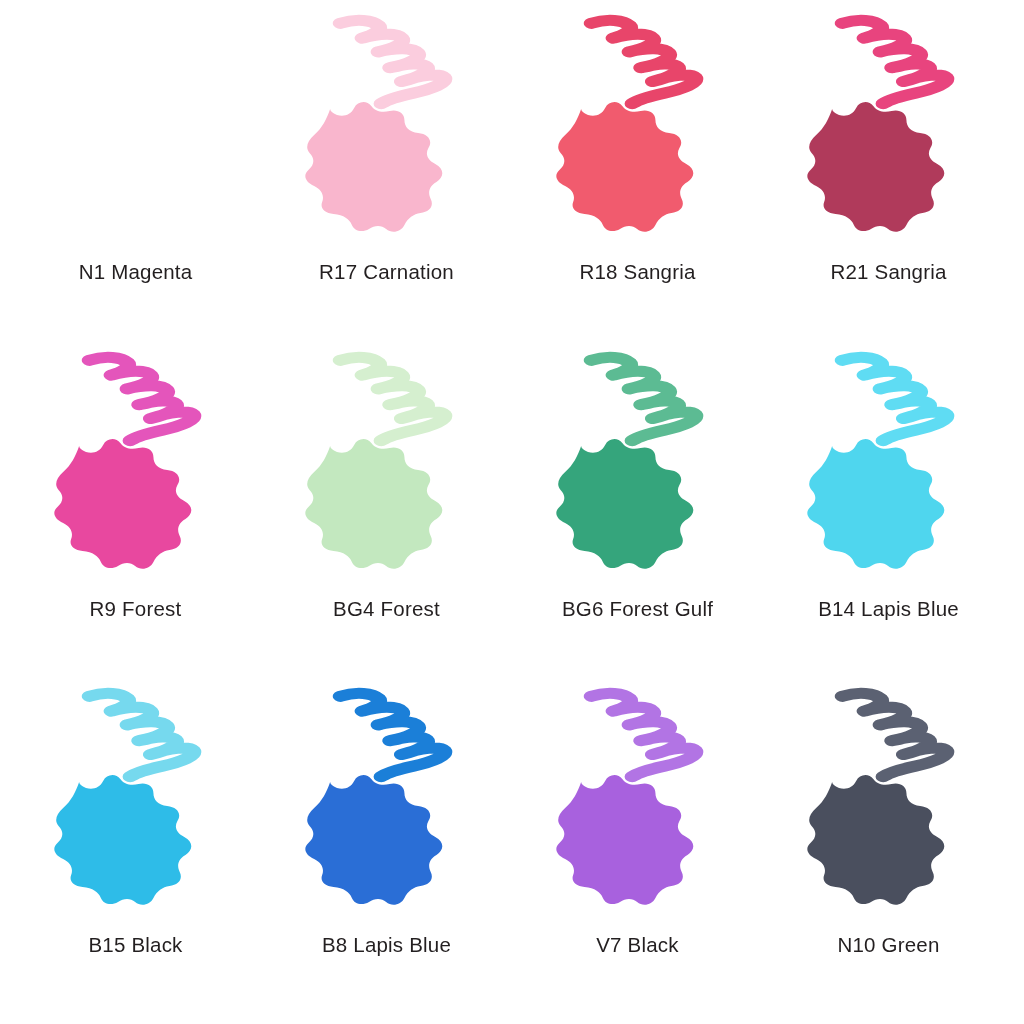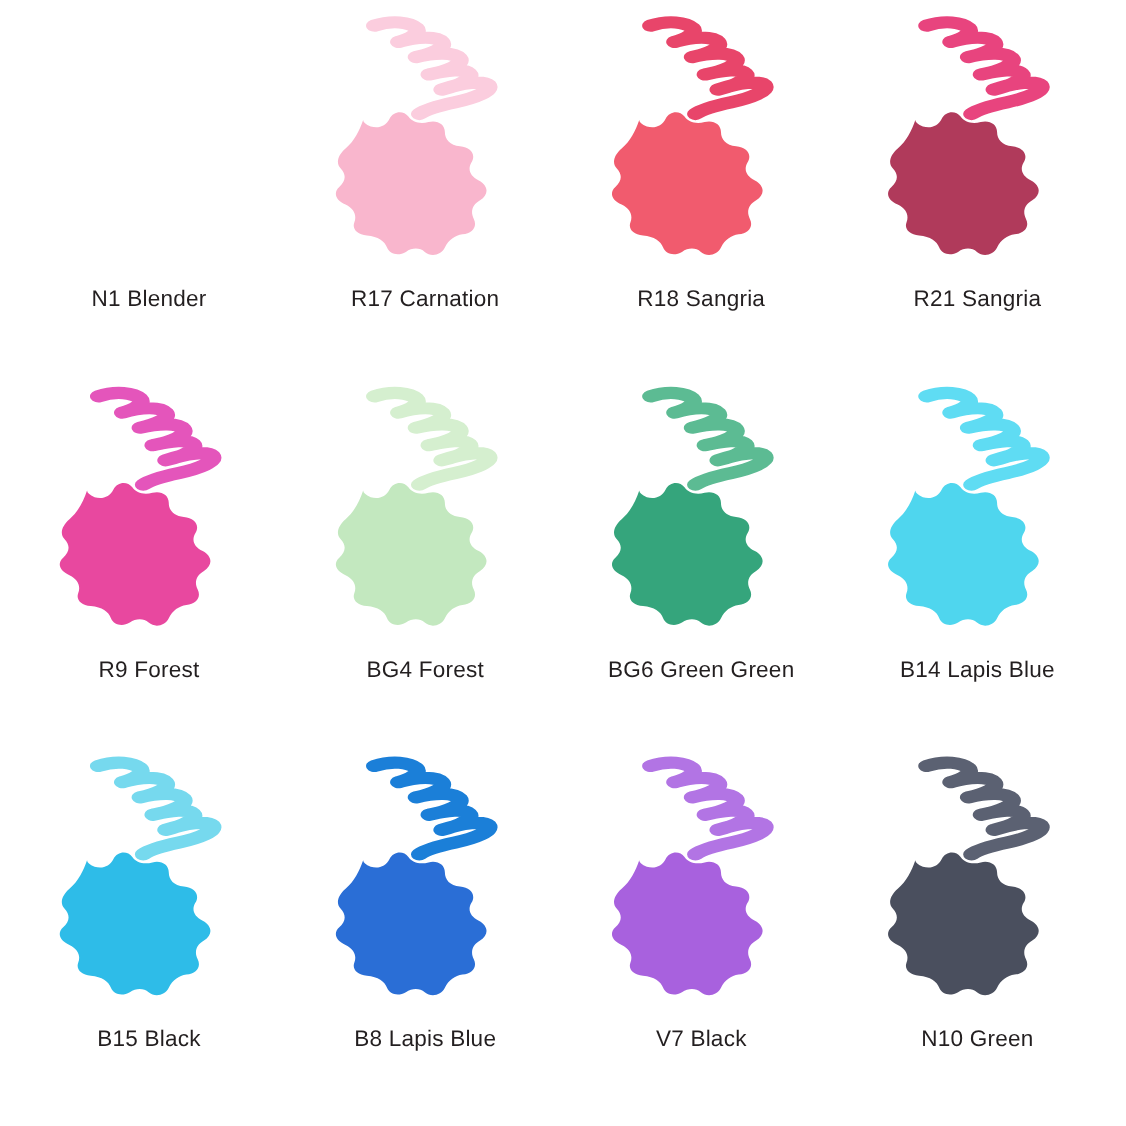--- a/index.html
+++ b/index.html
@@ -64,21 +64,21 @@
       <div class="swatch-art">
         <svg viewBox="0 0 280 340" preserveAspectRatio="xMidYMid meet">
           <g class="ink-scribble" visibility="hidden">
             <path d="M 40 16 C 62 6 84 10 92 20 C 98 28 86 38 70 44 C 94 34 118 34 124 44 C 130 54 112 64 92 70 C 116 62 140 62 146 72 C 152 82 132 94 108 100 C 132 92 152 90 158 98 C 164 106 148 118 124 126 C 150 114 176 110 182 118 C 188 128 166 140 140 148 C 120 154 104 160 96 168" fill="none" stroke="#ffffff" stroke-width="21" stroke-linecap="round" stroke-linejoin="round" transform="translate(34,6) scale(1.02,0.74)"></path>
           </g>
           <g class="ink-block" visibility="hidden">
             <path d="M 58 14 C 52 34 44 52 30 66 C 18 78 14 92 22 102 C 32 114 30 126 20 136 C 10 146 14 160 30 168 C 44 176 48 188 44 200 C 40 212 48 222 64 224 C 82 226 92 234 96 246 C 100 258 114 262 126 254 C 136 246 148 246 156 254 C 166 264 182 260 188 246 C 194 232 204 224 216 222 C 232 220 240 208 234 194 C 228 180 232 168 244 160 C 258 150 258 134 242 124 C 228 116 224 104 230 92 C 238 78 230 64 212 62 C 196 60 188 50 188 36 C 188 22 176 14 162 18 C 148 22 136 18 130 8 C 122 -4 106 -2 100 12 C 94 26 82 30 70 26 C 62 22 58 18 58 14 Z" fill="#ffffff" transform="translate(14,128) scale(0.80,0.70)"></path>
           </g>
         </svg>
       </div>
-      <div class="swatch-label">N1 Blender</div>
+      <div class="swatch-label">N1 Magenta</div>
     </div>
     <div class="swatch-cell">
       <div class="swatch-art">
         <svg viewBox="0 0 280 340" preserveAspectRatio="xMidYMid meet">
           <g class="ink-scribble">
             <path d="M 40 16 C 62 6 84 10 92 20 C 98 28 86 38 70 44 C 94 34 118 34 124 44 C 130 54 112 64 92 70 C 116 62 140 62 146 72 C 152 82 132 94 108 100 C 132 92 152 90 158 98 C 164 106 148 118 124 126 C 150 114 176 110 182 118 C 188 128 166 140 140 148 C 120 154 104 160 96 168" fill="none" stroke="#fbcdde" stroke-width="21" stroke-linecap="round" stroke-linejoin="round" transform="translate(34,6) scale(1.02,0.74)"></path>
           </g>
           <g class="ink-block">
             <path d="M 58 14 C 52 34 44 52 30 66 C 18 78 14 92 22 102 C 32 114 30 126 20 136 C 10 146 14 160 30 168 C 44 176 48 188 44 200 C 40 212 48 222 64 224 C 82 226 92 234 96 246 C 100 258 114 262 126 254 C 136 246 148 246 156 254 C 166 264 182 260 188 246 C 194 232 204 224 216 222 C 232 220 240 208 234 194 C 228 180 232 168 244 160 C 258 150 258 134 242 124 C 228 116 224 104 230 92 C 238 78 230 64 212 62 C 196 60 188 50 188 36 C 188 22 176 14 162 18 C 148 22 136 18 130 8 C 122 -4 106 -2 100 12 C 94 26 82 30 70 26 C 62 22 58 18 58 14 Z" fill="#f9b6cd" transform="translate(14,128) scale(0.80,0.70)"></path>
           </g>
@@ -142,21 +142,21 @@
       <div class="swatch-art">
         <svg viewBox="0 0 280 340" preserveAspectRatio="xMidYMid meet">
           <g class="ink-scribble">
             <path d="M 40 16 C 62 6 84 10 92 20 C 98 28 86 38 70 44 C 94 34 118 34 124 44 C 130 54 112 64 92 70 C 116 62 140 62 146 72 C 152 82 132 94 108 100 C 132 92 152 90 158 98 C 164 106 148 118 124 126 C 150 114 176 110 182 118 C 188 128 166 140 140 148 C 120 154 104 160 96 168" fill="none" stroke="#5cbb93" stroke-width="21" stroke-linecap="round" stroke-linejoin="round" transform="translate(34,6) scale(1.02,0.74)"></path>
           </g>
           <g class="ink-block">
             <path d="M 58 14 C 52 34 44 52 30 66 C 18 78 14 92 22 102 C 32 114 30 126 20 136 C 10 146 14 160 30 168 C 44 176 48 188 44 200 C 40 212 48 222 64 224 C 82 226 92 234 96 246 C 100 258 114 262 126 254 C 136 246 148 246 156 254 C 166 264 182 260 188 246 C 194 232 204 224 216 222 C 232 220 240 208 234 194 C 228 180 232 168 244 160 C 258 150 258 134 242 124 C 228 116 224 104 230 92 C 238 78 230 64 212 62 C 196 60 188 50 188 36 C 188 22 176 14 162 18 C 148 22 136 18 130 8 C 122 -4 106 -2 100 12 C 94 26 82 30 70 26 C 62 22 58 18 58 14 Z" fill="#35a57c" transform="translate(14,128) scale(0.80,0.70)"></path>
           </g>
         </svg>
       </div>
-      <div class="swatch-label">BG6 Green Green</div>
+      <div class="swatch-label">BG6 Forest Gulf</div>
     </div>
     <div class="swatch-cell">
       <div class="swatch-art">
         <svg viewBox="0 0 280 340" preserveAspectRatio="xMidYMid meet">
           <g class="ink-scribble">
             <path d="M 40 16 C 62 6 84 10 92 20 C 98 28 86 38 70 44 C 94 34 118 34 124 44 C 130 54 112 64 92 70 C 116 62 140 62 146 72 C 152 82 132 94 108 100 C 132 92 152 90 158 98 C 164 106 148 118 124 126 C 150 114 176 110 182 118 C 188 128 166 140 140 148 C 120 154 104 160 96 168" fill="none" stroke="#5fdcf3" stroke-width="21" stroke-linecap="round" stroke-linejoin="round" transform="translate(34,6) scale(1.02,0.74)"></path>
           </g>
           <g class="ink-block">
             <path d="M 58 14 C 52 34 44 52 30 66 C 18 78 14 92 22 102 C 32 114 30 126 20 136 C 10 146 14 160 30 168 C 44 176 48 188 44 200 C 40 212 48 222 64 224 C 82 226 92 234 96 246 C 100 258 114 262 126 254 C 136 246 148 246 156 254 C 166 264 182 260 188 246 C 194 232 204 224 216 222 C 232 220 240 208 234 194 C 228 180 232 168 244 160 C 258 150 258 134 242 124 C 228 116 224 104 230 92 C 238 78 230 64 212 62 C 196 60 188 50 188 36 C 188 22 176 14 162 18 C 148 22 136 18 130 8 C 122 -4 106 -2 100 12 C 94 26 82 30 70 26 C 62 22 58 18 58 14 Z" fill="#4fd6ee" transform="translate(14,128) scale(0.80,0.70)"></path>
           </g>

